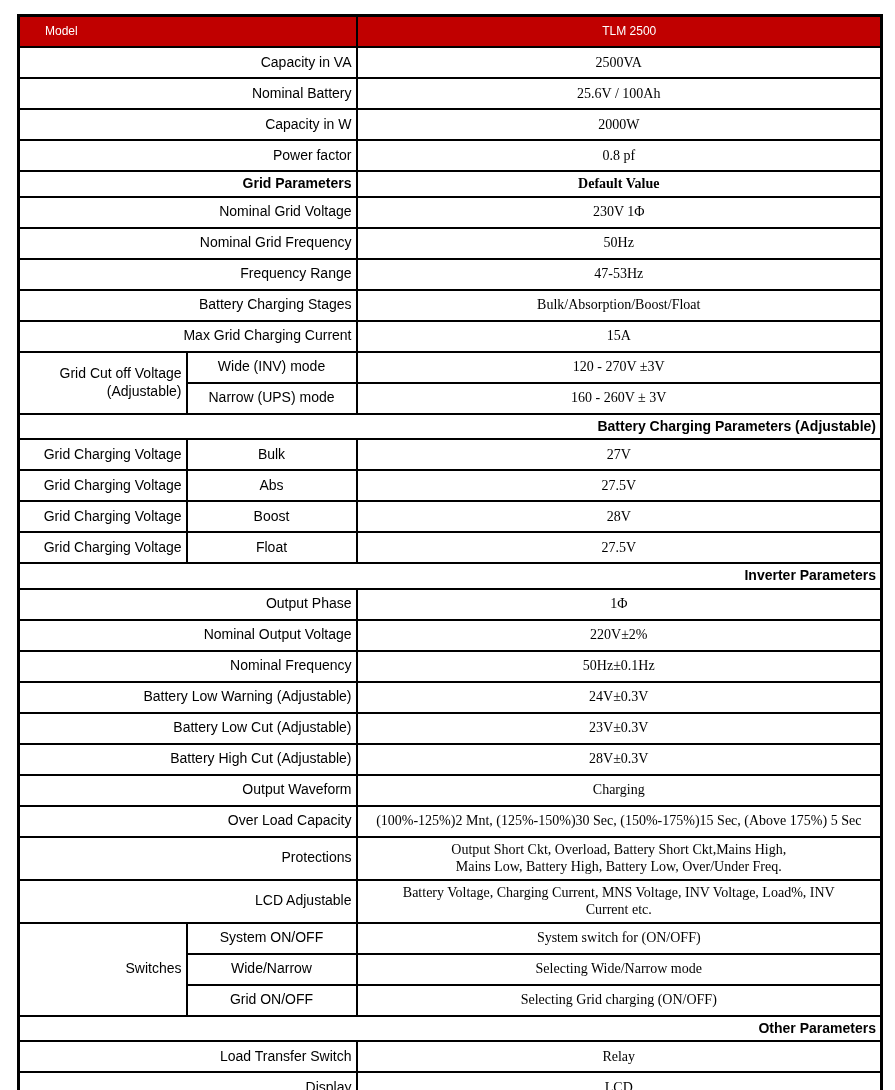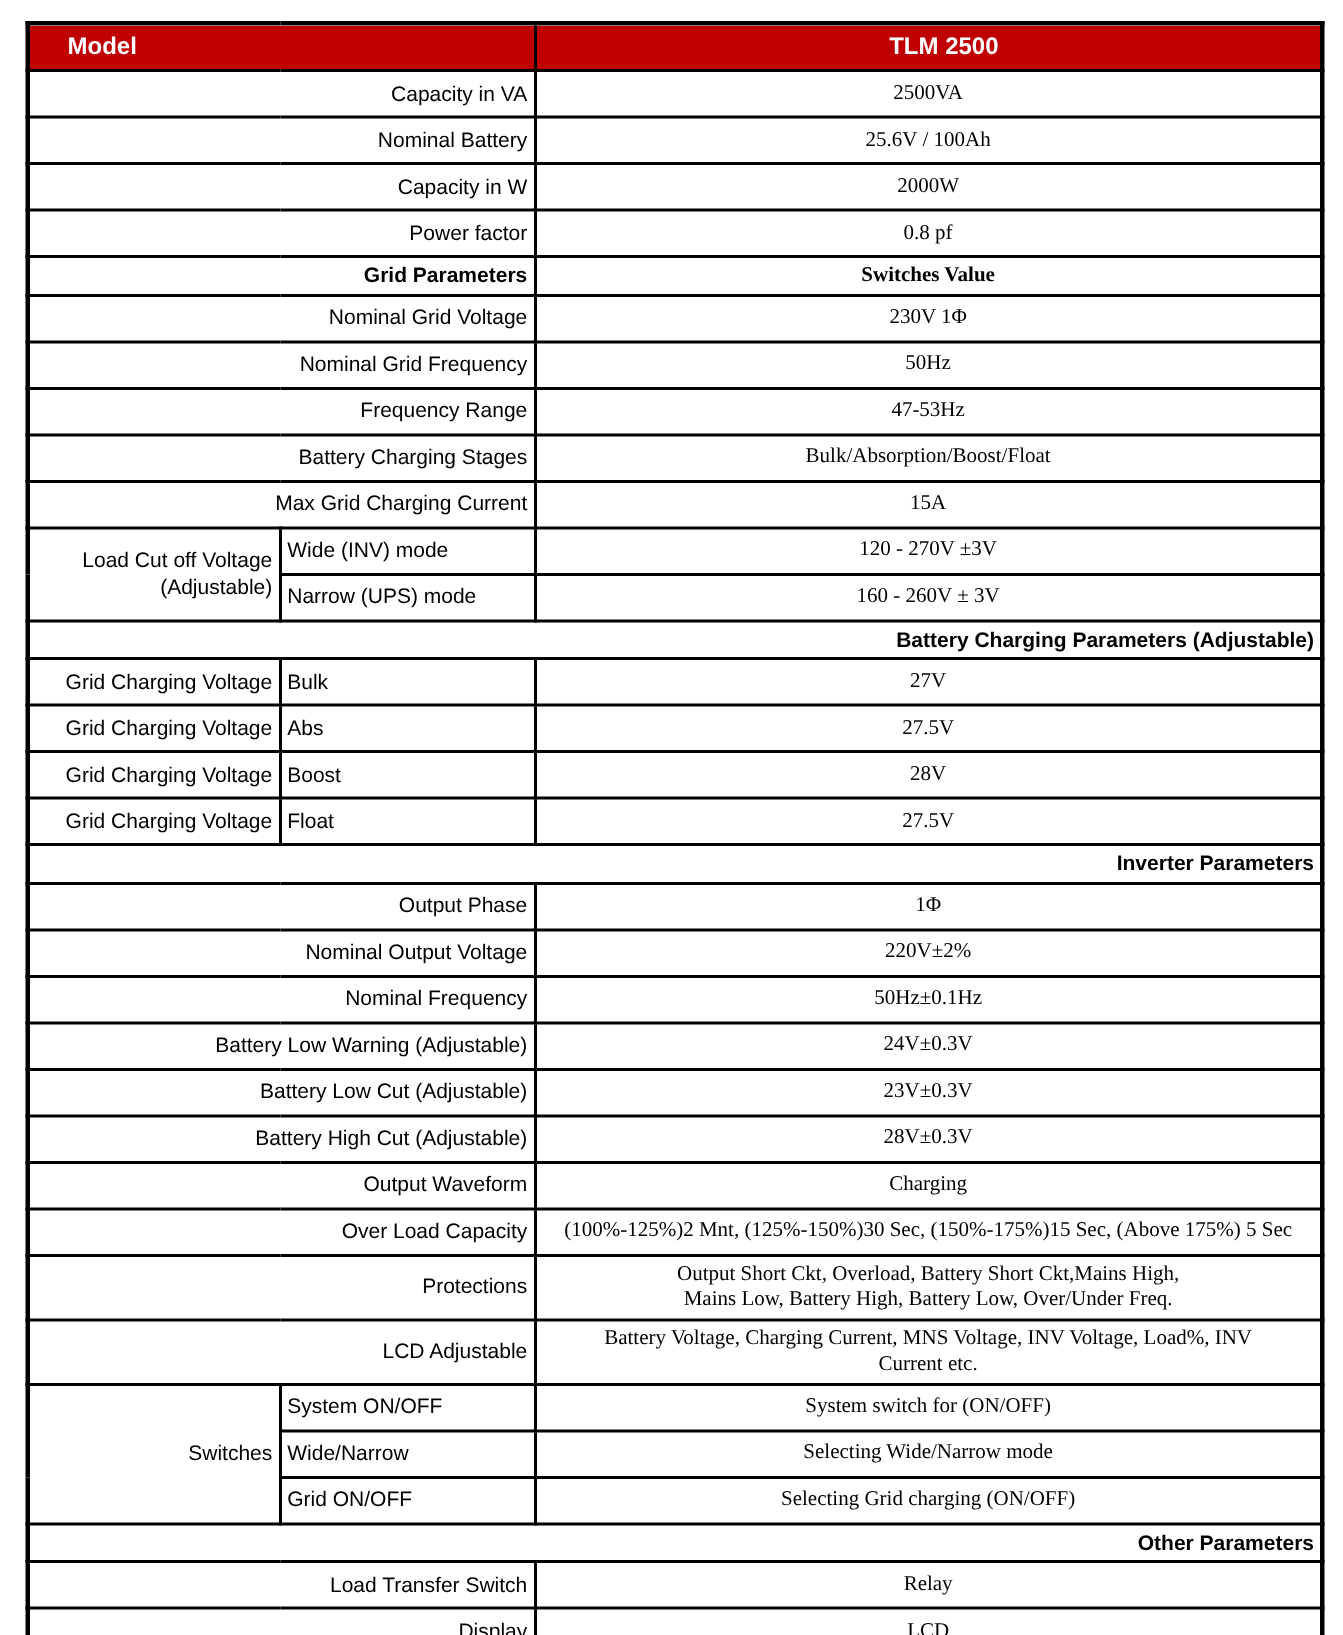--- a/index.html
+++ b/index.html
@@ -27,33 +27,33 @@
     border: 2px solid #000000;
     font-size: 14px;
     line-height: 1.25;
     padding: 3px 4px;
     vertical-align: middle;
     overflow: hidden;
   }
   tr.model-row th {
     background: #C00000;
     color: #ffffff;
-    font-weight: bold;
+    font-weight: normal;
     height: 23px;
-    font-size: 16px;
+    font-size: 12px;
     padding-left: 25px;
   }
   th.model-label-cell { text-align: left; padding-left: 6px; }
   th.model-value-cell { text-align: center; }
   td.label-cell {
     text-align: right;
     padding-left: 6px;
   }
   td.sub-label-cell {
-    text-align: left;
+    text-align: center;
     padding-left: 6px;
   }
   td.value-cell {
     text-align: center;
     white-space: pre-line;
     font-family: Liberation Serif, serif;
   }
   tr.data-row td { height: 23px; }
   tr.section-row td {
     height: 17px;
@@ -91,21 +91,21 @@
         <tr class="data-row">
           <td class="label-cell" colspan="2">Capacity in W</td>
           <td class="value-cell">2000W</td>
         </tr>
         <tr class="data-row">
           <td class="label-cell" colspan="2">Power factor</td>
           <td class="value-cell">0.8 pf</td>
         </tr>
         <tr class="section-row">
           <td class="label-cell" colspan="2">Grid Parameters</td>
-          <td class="value-cell bold">Switches Value</td>
+          <td class="value-cell bold">Default Value</td>
         </tr>
         <tr class="data-row">
           <td class="label-cell" colspan="2">Nominal Grid Voltage</td>
           <td class="value-cell">230V 1Φ</td>
         </tr>
         <tr class="data-row">
           <td class="label-cell" colspan="2">Nominal Grid Frequency</td>
           <td class="value-cell">50Hz</td>
         </tr>
         <tr class="data-row">
@@ -114,21 +114,21 @@
         </tr>
         <tr class="data-row">
           <td class="label-cell" colspan="2">Battery Charging Stages</td>
           <td class="value-cell">Bulk/Absorption/Boost/Float</td>
         </tr>
         <tr class="data-row">
           <td class="label-cell" colspan="2">Max Grid Charging Current</td>
           <td class="value-cell">15A</td>
         </tr>
         <tr class="data-row">
-          <td class="label-cell" rowspan="2">Load Cut off Voltage (Adjustable)</td>
+          <td class="label-cell" rowspan="2">Grid Cut off Voltage (Adjustable)</td>
           <td class="sub-label-cell">Wide (INV) mode</td>
           <td class="value-cell">120 - 270V ±3V</td>
         </tr>
         <tr class="data-row">
           <td class="sub-label-cell">Narrow (UPS) mode</td>
           <td class="value-cell">160 - 260V ± 3V</td>
         </tr>
         <tr class="section-row">
           <td class="label-cell" colspan="3">Battery Charging Parameters (Adjustable)</td>
         </tr>

